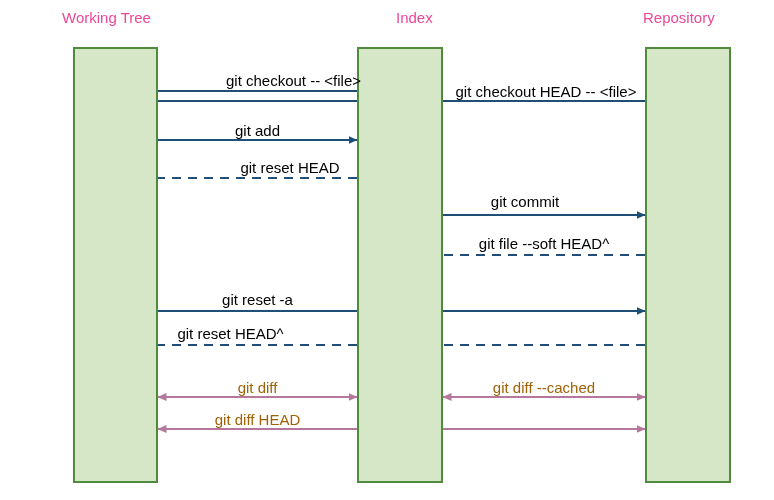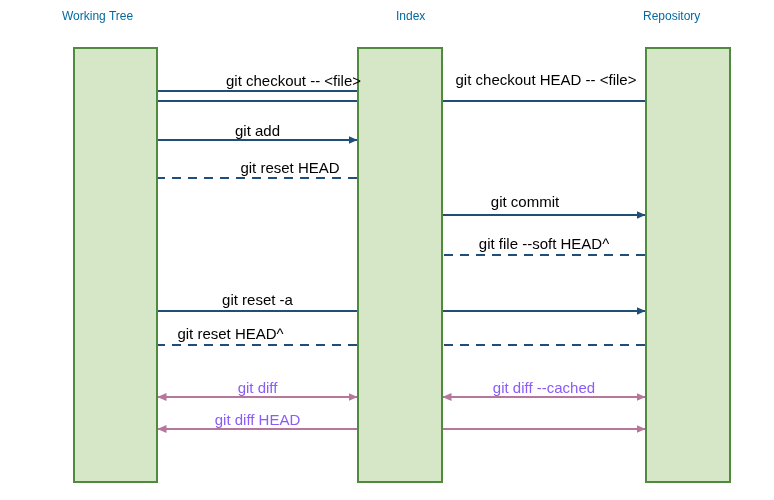--- a/index.html
+++ b/index.html
@@ -12,40 +12,40 @@
   }
   #canvas {
     position: relative;
     width: 774px;
     height: 500px;
     background: #ffffff;
     overflow: hidden;
   }
   .lane-title {
     position: absolute;
-    font-size: 12px;
-    color: #0369a1;
+    font-size: 15px;
+    color: #ec4899;
     white-space: nowrap;
     line-height: 1;
   }
   .lane-box {
     position: absolute;
     background: #d6e7c8;
     border: 2px solid #4f8a3f;
     box-sizing: border-box;
   }
   .op-label {
     position: absolute;
     font-size: 15px;
     white-space: nowrap;
     line-height: 1;
     text-align: center;
   }
   .op-label.blue { color: #000000; }
-  .op-label.pink { color: #8b5cf6; }
+  .op-label.pink { color: #a16207; }
   svg.arrows {
     position: absolute;
     left: 0;
     top: 0;
     width: 774px;
     height: 500px;
     overflow: visible;
   }
 </style>
 </head>
@@ -86,21 +86,21 @@
   <div id="lane-layer">
       <div class="lane-box" style="left: 73px; top: 47px; width: 85px; height: 436px; background: rgb(214, 231, 200); border-color: rgb(79, 138, 63);"></div>
       <div class="lane-title" style="left: 62px; top: 10px;">Working Tree</div>
       <div class="lane-box" style="left: 357px; top: 47px; width: 86px; height: 436px; background: rgb(214, 231, 200); border-color: rgb(79, 138, 63);"></div>
       <div class="lane-title" style="left: 377px; top: 10px; margin-left: 19px;">Index</div>
       <div class="lane-box" style="left: 645px; top: 47px; width: 86px; height: 436px; background: rgb(214, 231, 200); border-color: rgb(79, 138, 63);"></div>
       <div class="lane-title" style="left: 643px; top: 10px;">Repository</div>
     </div>
   <div id="label-layer">
       <div class="op-label blue" style="left: 158px; width: 199px; top: 73px; padding-left: 36px;">git checkout -- &lt;file&gt;</div>
-      <div class="op-label blue" style="left: 434px; width: 224px; top: 72px; text-align: center;">git checkout HEAD -- &lt;file&gt;</div>
+      <div class="op-label blue" style="left: 434px; width: 224px; top: 84px; text-align: center;">git checkout HEAD -- &lt;file&gt;</div>
       <div class="op-label blue" style="left: 158px; width: 199px; top: 123px;">git add</div>
       <div class="op-label blue" style="left: 158px; width: 200px; top: 160px; padding-left: 32px;">git reset HEAD</div>
       <div class="op-label blue" style="left: 443px; width: 164px; top: 194px;">git commit</div>
       <div class="op-label blue" style="left: 438px; width: 212px; top: 236px;">git file --soft HEAD^</div>
       <div class="op-label blue" style="left: 158px; width: 199px; top: 292px;">git reset -a</div>
       <div class="op-label blue" style="left: 151px; width: 159px; top: 326px;">git reset HEAD^</div>
       <div class="op-label pink" style="left: 158px; width: 199px; top: 380px;">git diff</div>
       <div class="op-label pink" style="left: 443px; width: 202px; top: 380px;">git diff --cached</div>
       <div class="op-label pink" style="left: 158px; width: 199px; top: 412px;">git diff HEAD</div>
     </div>

